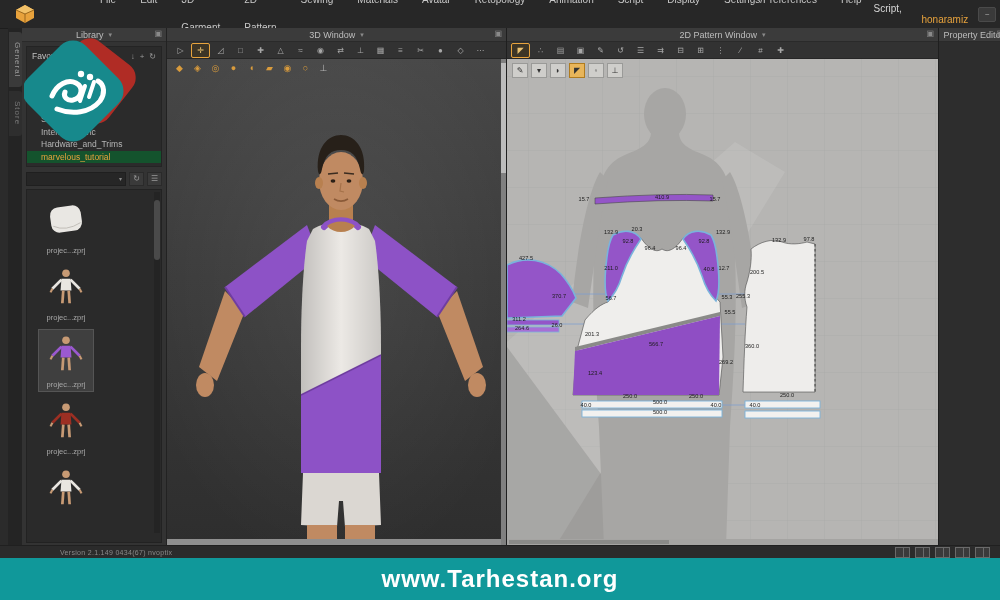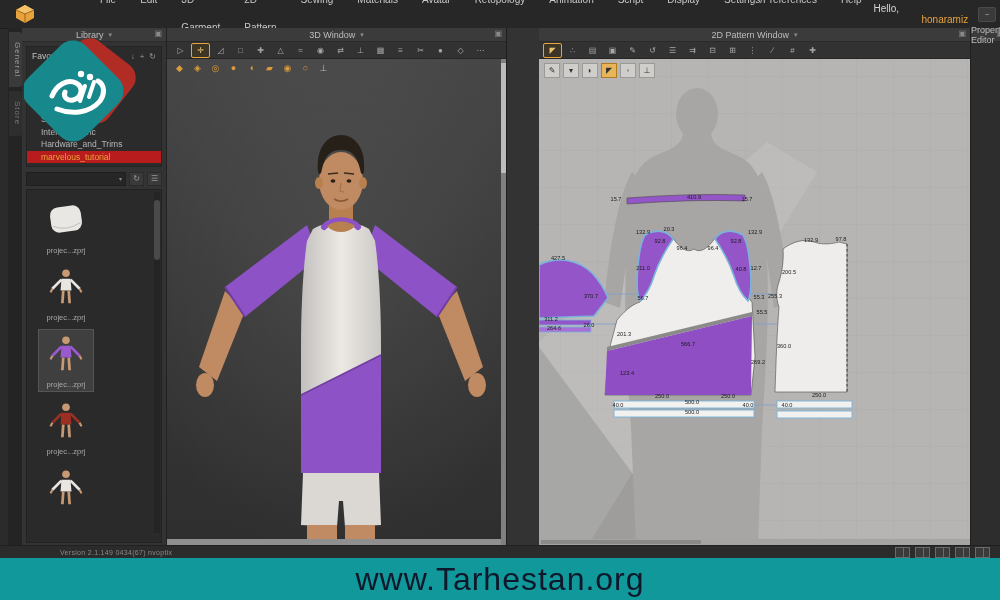--- a/index.html
+++ b/index.html
@@ -30,21 +30,21 @@
               align-items:center;justify-content:center;position:relative;}
   .win-header .title{font-size:9px;color:#bdbdbd;}
   .win-header .caret{font-size:7px;color:#8a8a8a;margin-left:5px;}
   .win-header .aux{position:absolute;right:4px;top:1px;font-size:8px;color:#8a8a8a;}
   #favorites{margin:4px;background:#2b2b2b;border:1px solid #242424;padding:2px 0 3px 0;}
   #fav-head{display:flex;align-items:center;padding:2px 5px;}
   #fav-title{font-size:8.5px;color:#c2c2c2;}
   #fav-icons{margin-left:auto;display:flex;gap:5px;font-size:8px;color:#999;}
   .folder{font-size:8.5px;color:#b5b5b5;padding:1px 5px 1px 14px;line-height:10.5px;
           white-space:nowrap;overflow:hidden;}
-  .folder.active{background:#b91c1c;color:#e8a33d;}
+  .folder.active{background:#14532d;color:#e8a33d;}
   #searchrow{display:flex;align-items:center;gap:3px;margin:1px 4px 3px 4px;}
   #search-select{flex:1;height:12px;background:#262626;border:1px solid #1f1f1f;position:relative;}
   #search-select .caret{position:absolute;right:3px;top:2px;font-size:6px;color:#888;}
   .mini-btn{width:13px;height:12px;background:#3a3a3a;border:1px solid #2a2a2a;color:#999;
             font-size:8px;line-height:11px;text-align:center;}
   #thumbs-wrap{flex:1;margin:0 4px 2px 4px;background:#2a2a2a;border:1px solid #222;
                position:relative;overflow:hidden;}
   #thumbs{display:flex;flex-wrap:wrap;padding:6px 10px 0 12px;column-gap:14px;row-gap:6px;}
   .thumb-cell{width:50px;display:flex;flex-direction:column;align-items:center;padding:3px 2px 2px;}
   .thumb-cell.selected{background:#3f3f3f;outline:1px solid #555;}
@@ -60,42 +60,42 @@
   .tool-btn.active{border-color:#e8a33d;background:#3d3526;color:#e8c071;}
   #viewport3d{flex:1;position:relative;overflow:hidden;
      background:linear-gradient(180deg,#474747 0%,#3a3a3a 45%,#2e2e2e 100%);}
   #overlay3d{position:absolute;left:5px;top:3px;display:flex;gap:3px;z-index:5;}
   .otool{width:15px;height:13px;font-size:9px;line-height:13px;text-align:center;color:#d99b3c;}
   .otool.plain{color:#b5b5b5;}
   #scroll3d{position:absolute;left:0;bottom:0;width:100%;height:6px;background:#8f8f8f;}
   #vscroll3d{position:absolute;right:0;top:0;width:5px;height:100%;background:#808080;}
   #vscroll3d .sthumb{position:absolute;left:0;top:4px;width:5px;height:110px;background:#bcbcbc;}
   
-  #win2d{width:431px;display:flex;flex-direction:column;background:#333;border-right:1px solid #1f1f1f;padding-left:32px;}
+  #win2d{width:431px;display:flex;flex-direction:column;background:#333;border-right:1px solid #1f1f1f;}
   #pattern-area{flex:1;position:relative;overflow:hidden;background:#b5b4b2;}
   #overlay2d{position:absolute;left:5px;top:4px;display:flex;gap:3px;z-index:5;}
   .otool2{width:14px;height:13px;font-size:8px;line-height:13px;text-align:center;color:#333;
           background:#cfcecb;border:1px solid #9a9a98;}
   .otool2.active{background:#e8b55a;border-color:#b07b1e;}
   #scroll2d{position:absolute;left:0;bottom:0;width:100%;height:6px;background:#a5a4a2;}
   #scroll2d .sthumb{position:absolute;left:2px;top:1px;width:160px;height:4px;background:#8a8a88;}
   
   #propeditor{flex:1;display:flex;flex-direction:column;background:#0369a1;}
   #prop-body{flex:1;background:#2d2d2d;}
   
   #statusbar{position:absolute;left:0;top:545px;width:1000px;height:13px;background:#2b2b2b;
              border-top:1px solid #202020;display:flex;align-items:center;}
   #version{font-size:7px;color:#8a8a8a;margin-left:60px;letter-spacing:.3px;}
   #layout-btns{margin-left:auto;margin-right:10px;display:flex;gap:5px;}
   .layout-btn{width:13px;height:9px;border:1px solid #6a6a6a;background:#3a3a3a;position:relative;}
   .layout-btn::after{content:"";position:absolute;left:50%;top:0;width:1px;height:100%;background:#6a6a6a;}
   
   #footer{position:absolute;left:0;top:558px;width:1000px;height:42px;background:#10989a;
           display:flex;align-items:center;justify-content:center;}
-  #footer-url{color:#0f172a;font-size:32px;letter-spacing:1px;font-weight:400;}
+  #footer-url{color:#ffffff;font-size:24px;letter-spacing:1px;font-weight:700;}
   
   #watermark{position:absolute;left:24px;top:34px;z-index:40;pointer-events:none;}
   
   text.meas{font-family:"Liberation Sans",sans-serif;font-size:5.6px;fill:#1c1c1c;}
 </style>
 </head>
 <body>
 
 <div id="app">
 
@@ -116,21 +116,21 @@
         <span class="menu-item">Materials</span>
         <span class="menu-item">Avatar</span>
         <span class="menu-item">Retopology</span>
         <span class="menu-item">Animation</span>
         <span class="menu-item">Script</span>
         <span class="menu-item">Display</span>
         <span class="menu-item">Settings/Preferences</span>
         <span class="menu-item">Help</span>
       </nav>
     <div id="menubar-right">
-      <span id="hello"><span>Hello,</span> <b>honaramiz</b></span>
+      <span id="hello"><span>Script,</span> <b>honaramiz</b></span>
       <span id="win-controls">
           <span class="win-btn">–</span>
           <span class="win-btn">▢</span>
           <span class="win-btn">✕</span>
         </span>
     </div>
   </div>
 
   <div id="main">
 

